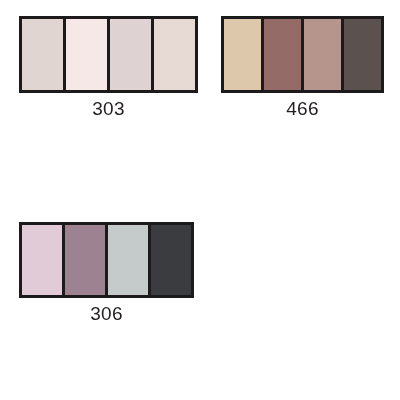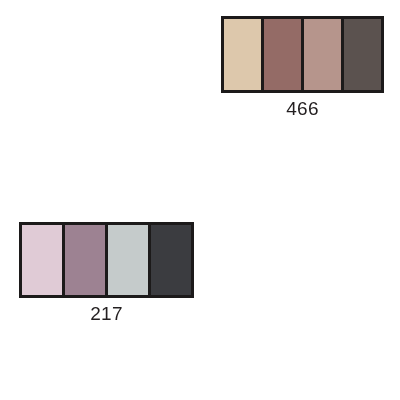--- a/index.html
+++ b/index.html
@@ -73,34 +73,43 @@
   #group-305 .palette-caption { top: 82px; }
 
   #group-306 { left: 19px;  top: 222px; width: 175px; height: 76px; }
   #group-306 .palette-caption { top: 81px; }
 </style>
 </head>
 <body style="background: rgb(255, 255, 255);">
 
 <div id="palette-sheet">
 
+  <div class="palette-group" id="group-303">
+    <div class="swatch-block" style="background: rgb(28, 26, 26); border-color: rgb(28, 26, 26);">
+      <div class="swatch-cell" style="background-color: rgb(224, 213, 208);"></div>
+      <div class="swatch-cell" style="background-color: rgb(245, 232, 230);"></div>
+      <div class="swatch-cell" style="background-color: rgb(222, 211, 210);"></div>
+      <div class="swatch-cell" style="background-color: rgb(231, 217, 212);"></div>
+    </div>
+    <div class="palette-caption" style="color: rgb(35, 31, 32);">303</div>
+  </div>
 
   <div class="palette-group" id="group-305">
     <div class="swatch-block" style="background: rgb(28, 26, 26); border-color: rgb(28, 26, 26);">
       <div class="swatch-cell" style="background-color: rgb(221, 200, 172);"></div>
       <div class="swatch-cell" style="background-color: rgb(148, 107, 102);"></div>
       <div class="swatch-cell" style="background-color: rgb(182, 149, 140);"></div>
       <div class="swatch-cell" style="background-color: rgb(91, 82, 79);"></div>
     </div>
     <div class="palette-caption" style="color: rgb(35, 31, 32);">466</div>
   </div>
 
   <div class="palette-group" id="group-306">
     <div class="swatch-block" style="background: rgb(28, 26, 26); border-color: rgb(28, 26, 26);">
       <div class="swatch-cell" style="background-color: rgb(224, 203, 214);"></div>
       <div class="swatch-cell" style="background-color: rgb(157, 130, 146);"></div>
       <div class="swatch-cell" style="background-color: rgb(197, 203, 203);"></div>
       <div class="swatch-cell" style="background-color: rgb(59, 60, 64);"></div>
     </div>
-    <div class="palette-caption" style="color: rgb(35, 31, 32);">217</div>
+    <div class="palette-caption" style="color: rgb(35, 31, 32);">306</div>
   </div>
 
 </div>
 
 </body></html>

